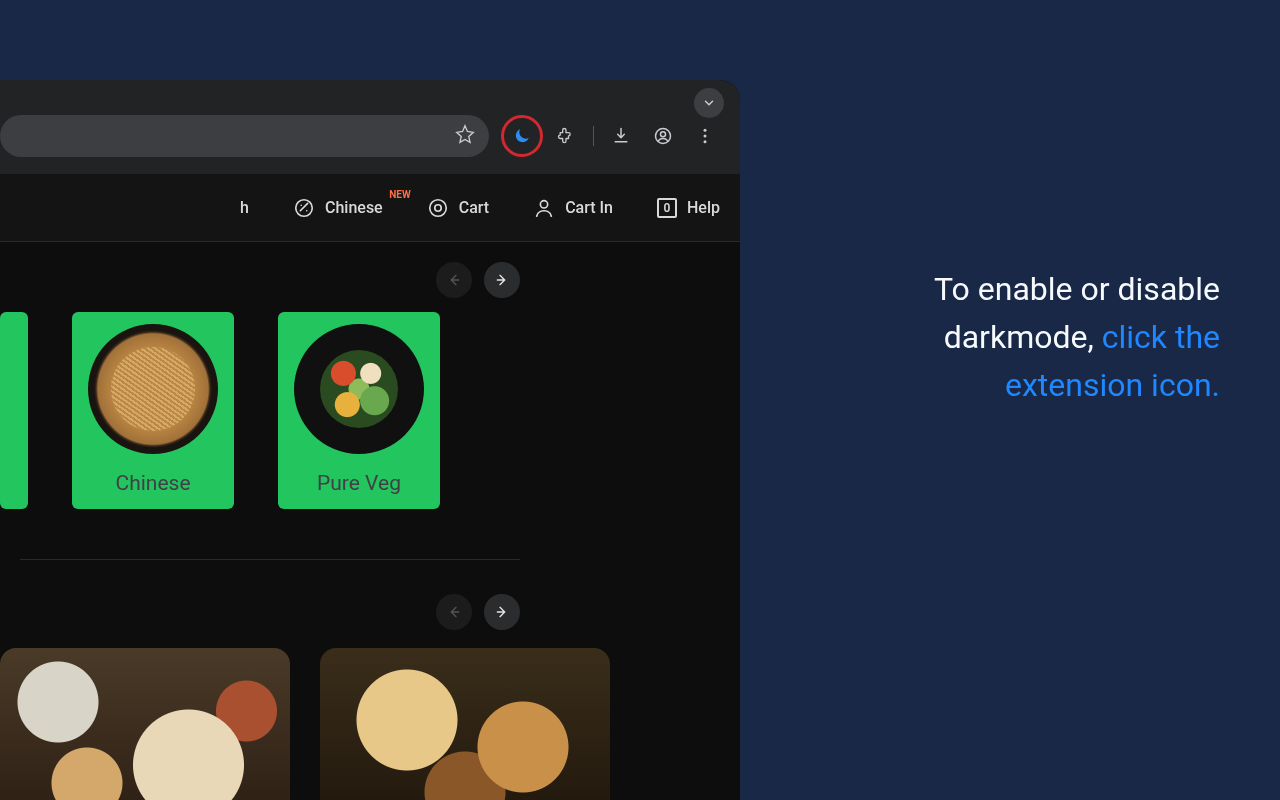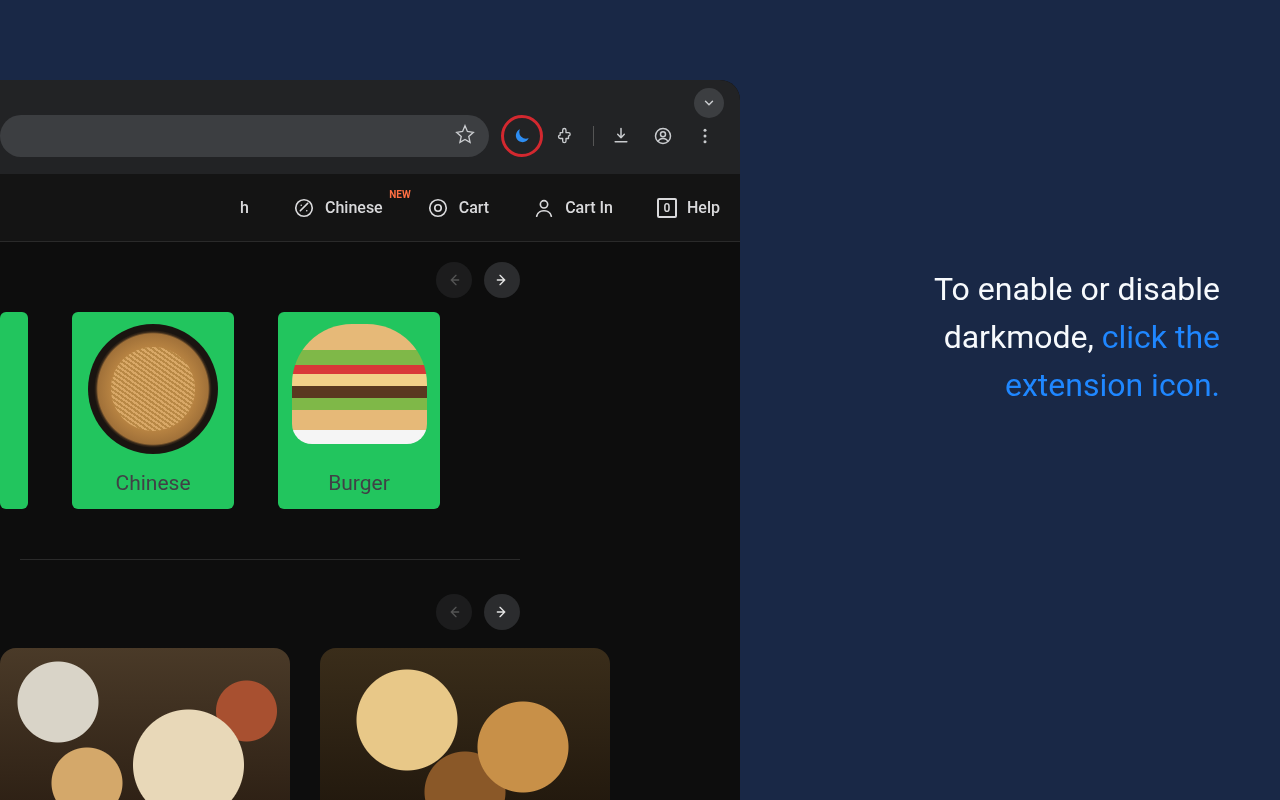--- a/index.html
+++ b/index.html
@@ -372,22 +372,22 @@
       </div>
     </div>
 
     <div class="category-row">
       <div class="category-card partial-left"></div>
       <div class="category-card">
         <div class="cat-img chinese-plate"></div>
         <span class="cat-label">Chinese</span>
       </div>
       <div class="category-card">
-        <div class="burger-img"></div>
-        <span class="cat-label">Burger</span>
+        <div class="cat-img veg-plate"></div>
+        <span class="cat-label">Pure Veg</span>
       </div>
     </div>
 
     <div class="section-divider"></div>
 
     <div class="carousel-nav-2">
       <div class="circ-btn disabled">
         <svg viewBox="0 0 24 24">
             <path d="M15 5l-7 7 7 7M8 12h11" stroke="#9a9a9a" stroke-width="2" fill="none" stroke-linecap="round"></path>
           </svg>

